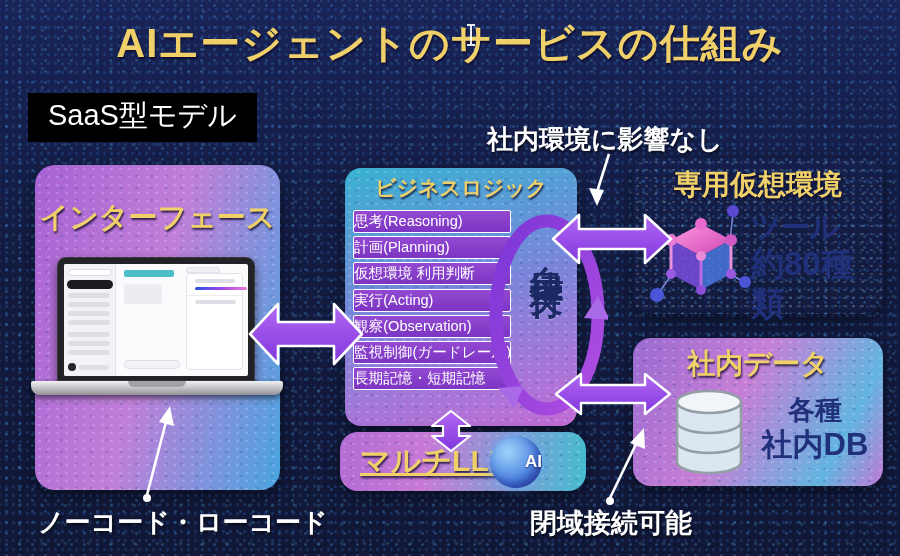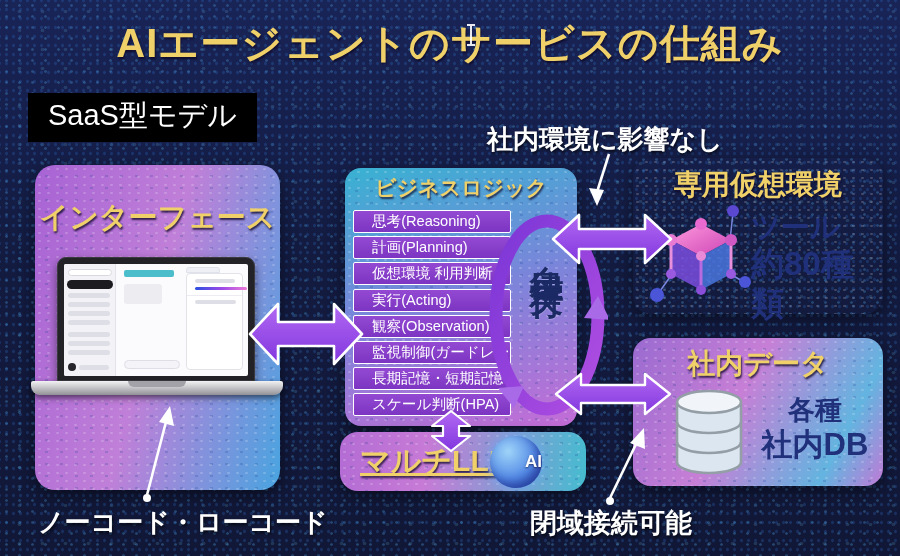--- a/index.html
+++ b/index.html
@@ -55,21 +55,21 @@
   .title-interface{ top:9px; font-size:29px;margin-top:24px; }
   .title-logic{ top:5px; font-size:21px; }
   .title-virtual{ top:9px; font-size:28px; }
   .title-data{ top:7px; font-size:28px; }
   .title-llm{ position:absolute; left:20px; top:0; line-height:57px; font-size:30px; z-index:2;text-decoration:underline; }
 
   
   .logic-items{ position:absolute; left:353px; top:210px; width:160px; z-index:2; }
   .logic-item{ width:158px; height:23px; margin-bottom:3.2px; overflow:hidden; white-space:nowrap;
     background:linear-gradient(180deg,#9349d2,#7c35c2); border:1.7px solid #fff; border-radius:2px;
-    color:#fff; font-size:14.6px; line-height:20px; padding-left:18px; }
+    color:#fff; font-size:14.6px; line-height:20px; padding-left:0; }
 
   
   .cycle-svg{ position:absolute; left:486px; top:212px; z-index:3; }
   .cycle-label{ position:absolute; left:524px; top:238px; z-index:5;
     writing-mode:vertical-rl; text-orientation:upright;
     font-size:34px; font-weight:700; color:#1b2a64; letter-spacing:7px;
     text-shadow:0 1px 1px rgba(255,255,255,.25); }
 
   
   .arrow{ position:absolute; z-index:4; }
@@ -204,21 +204,20 @@
   <div class="panel panel-logic"></div>
   <div class="panel-title title-logic gold" style="position:absolute;left:345px;top:174px;width:232px;z-index:2">ビジネスロジック</div>
   <div class="logic-items">
     <div class="logic-item">思考(Reasoning)</div>
     <div class="logic-item">計画(Planning)</div>
     <div class="logic-item">仮想環境 利用判断</div>
     <div class="logic-item">実行(Acting)</div>
     <div class="logic-item">観察(Observation)</div>
     <div class="logic-item">監視制御(ガードレール)</div>
     <div class="logic-item">長期記憶・短期記憶</div>
-    <div class="logic-item">スケール判断(HPA)</div>
   </div>
 
   <svg class="cycle-svg" width="122" height="206">
     <ellipse cx="61" cy="103" rx="51" ry="94" fill="none" stroke="url(#gRing)" stroke-width="13"></ellipse>
     <polygon points="112,84 124,108 98,106" fill="#a96ae8"></polygon>
     <polygon points="28,196 12,176 38,174" fill="#a96ae8"></polygon>
   </svg>
   <div class="cycle-label">自律実行</div>
 
   <svg class="arrow" style="left:247px;top:299px" width="118" height="70">

